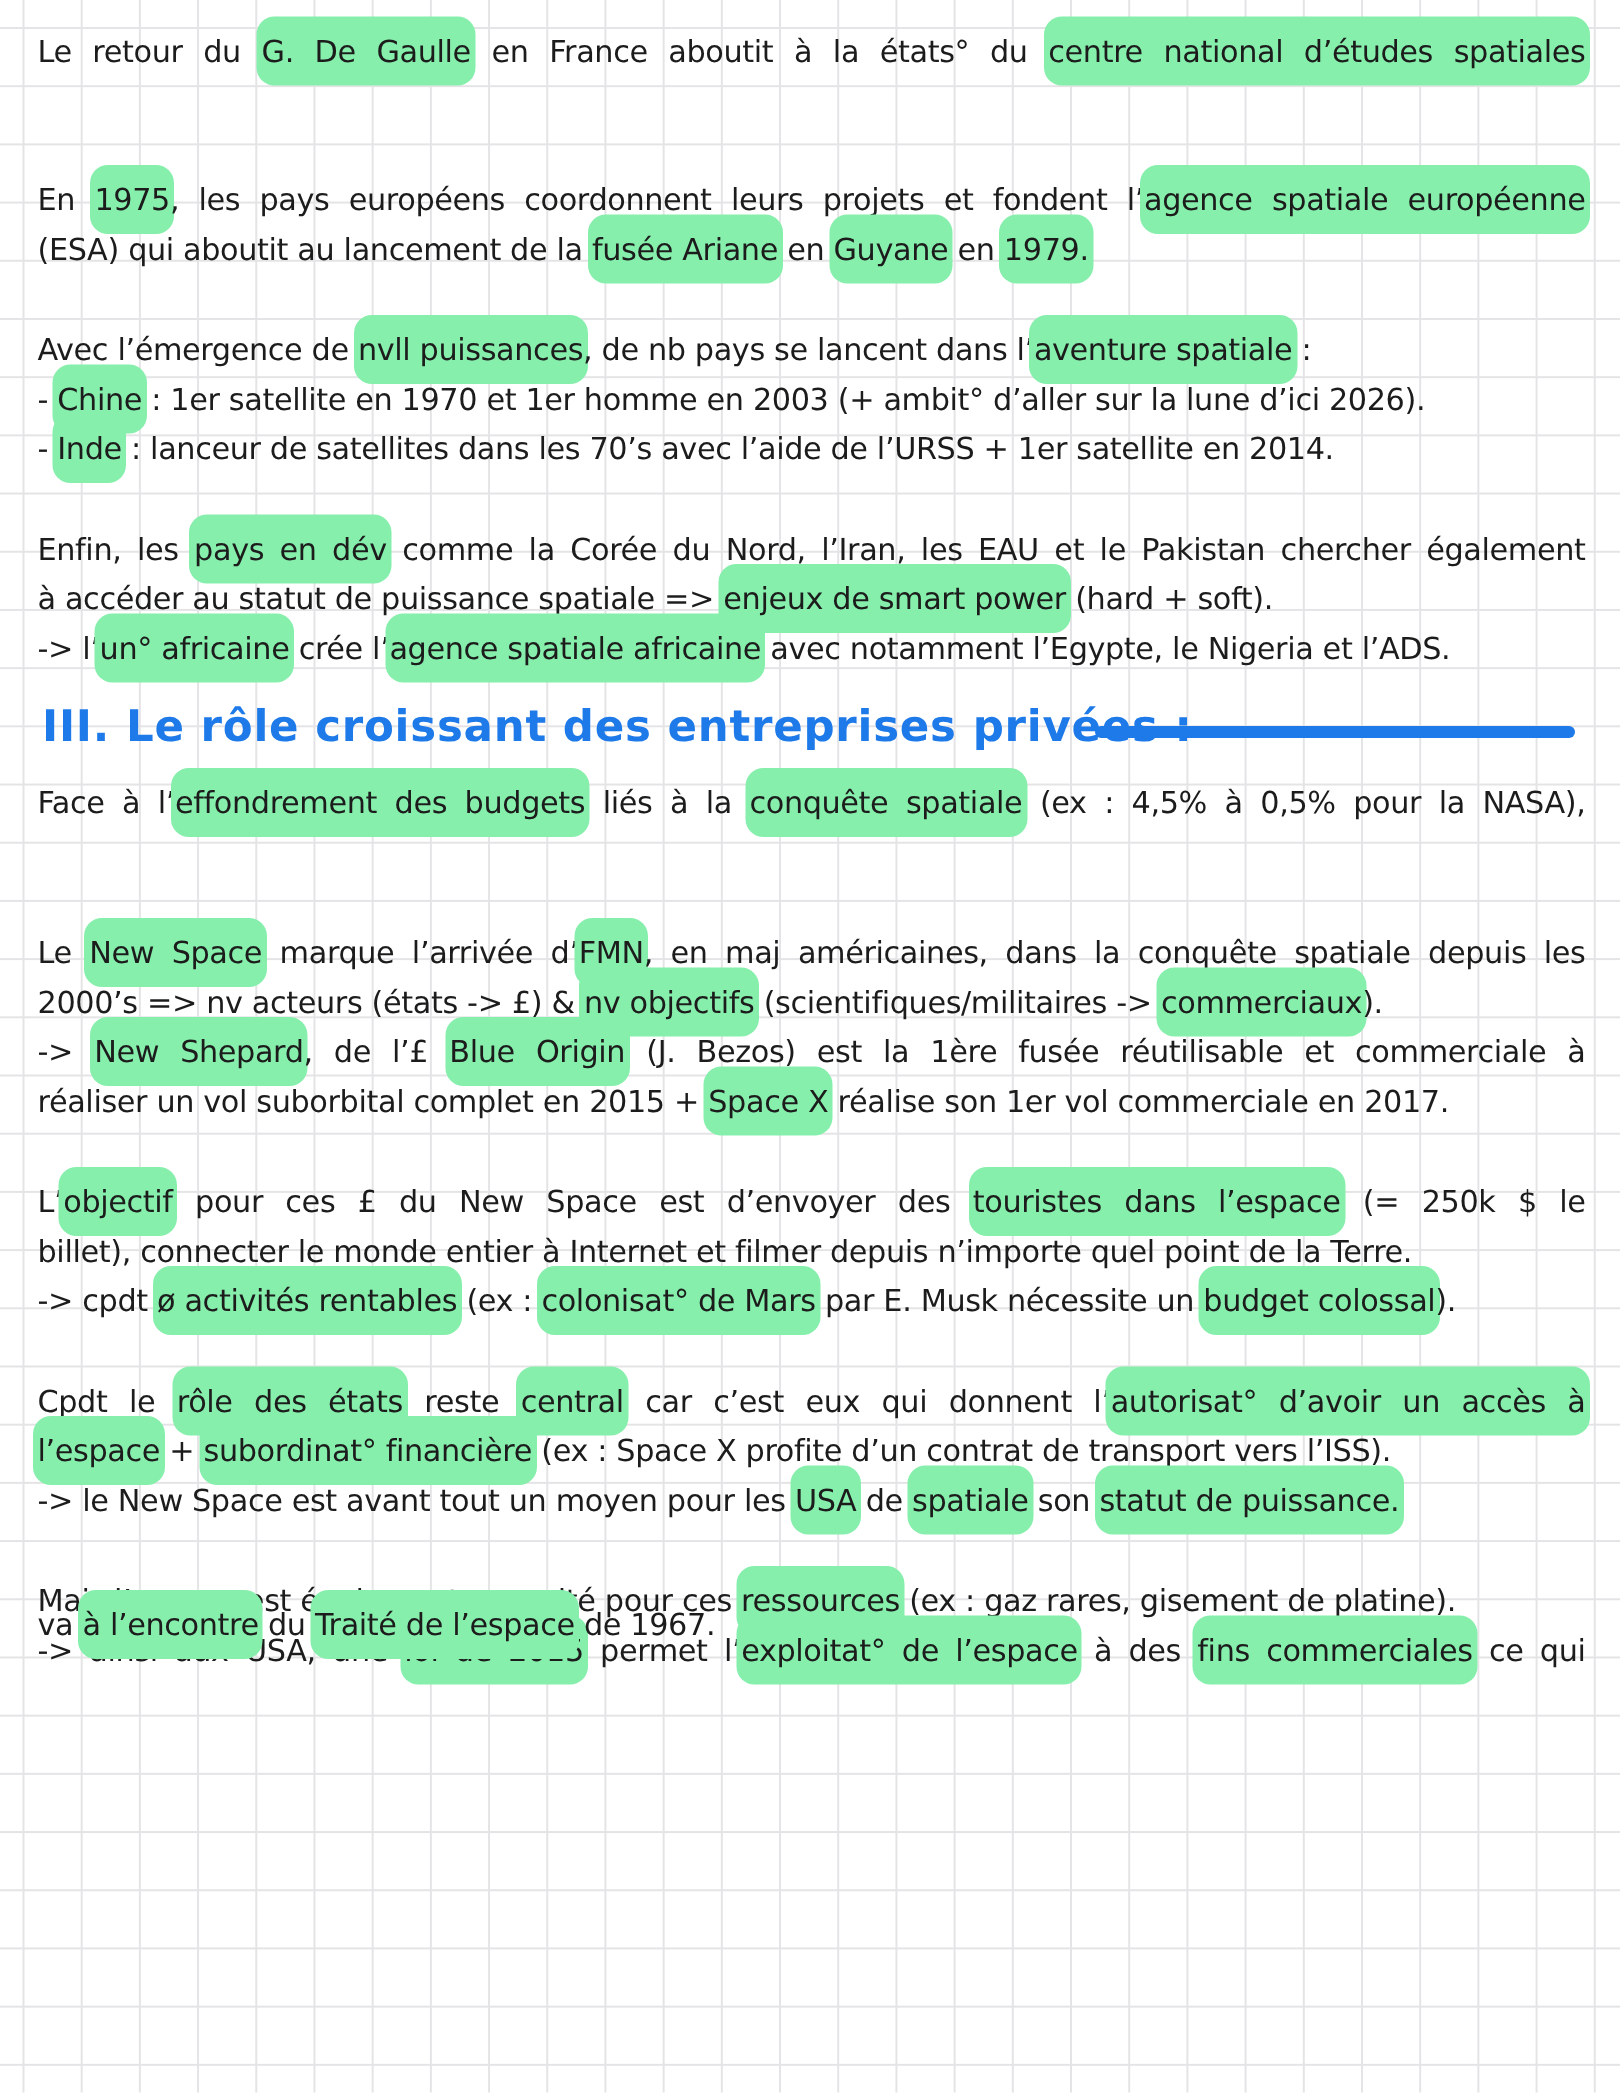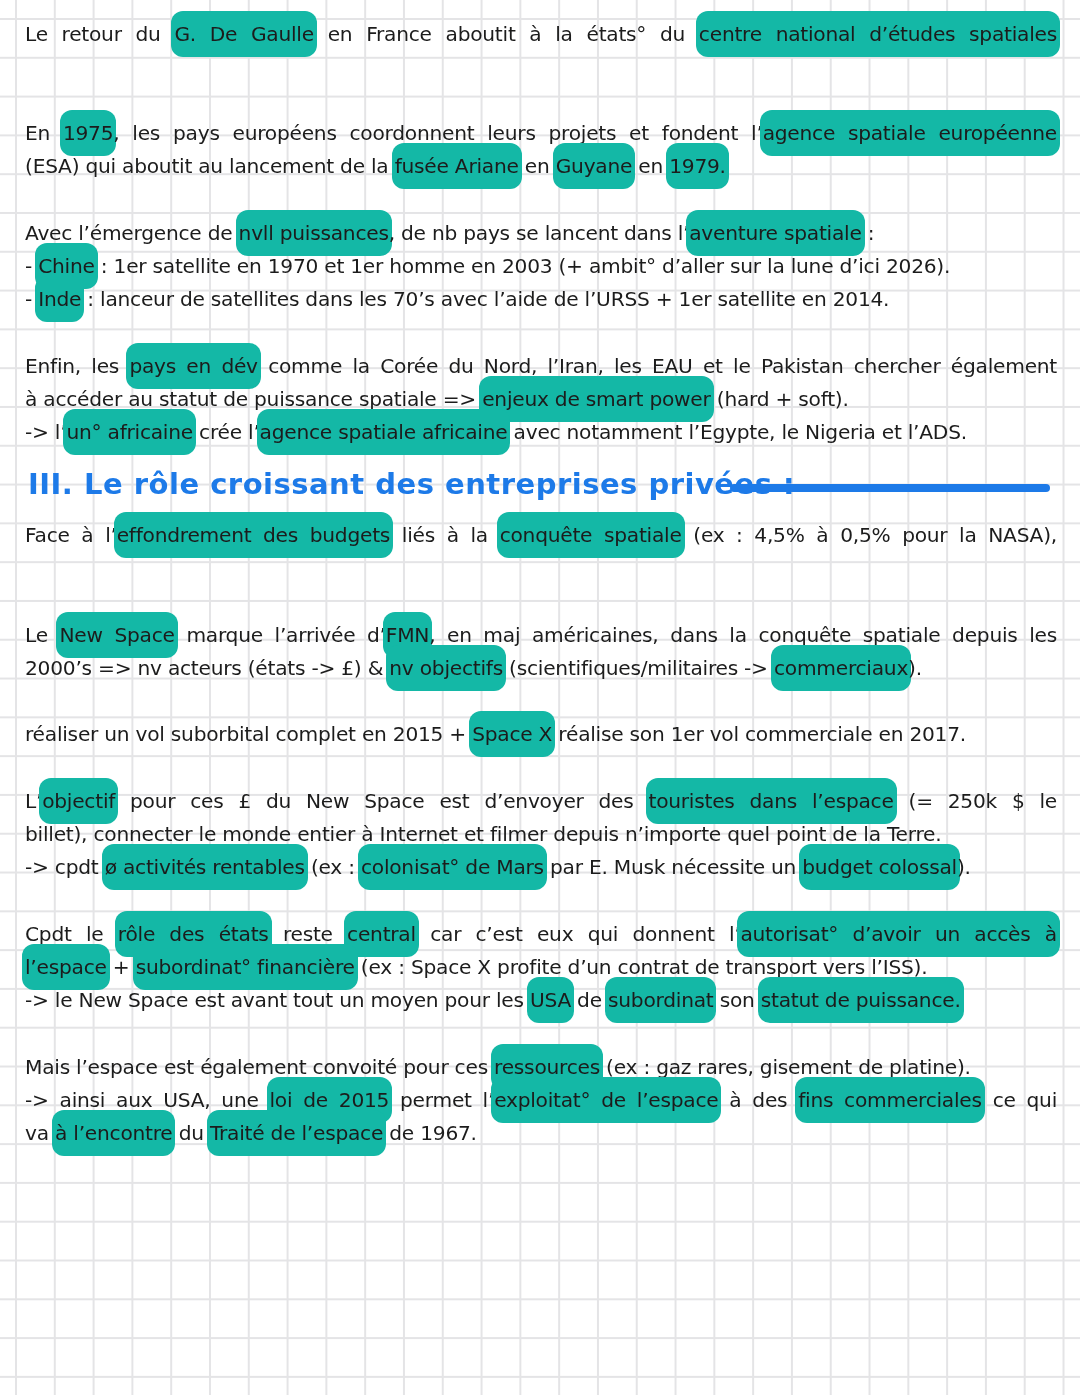--- a/index.html
+++ b/index.html
@@ -22,21 +22,21 @@
     position: absolute;
     left: 25px;
     width: 1032px;
     font-size: 20.2px;
     line-height: 30px;
     white-space: nowrap;
     letter-spacing: -0.25px;
   }
   .line.justify { text-align: justify; text-align-last: justify; }
   .hl {
-    background: #14b8a6;
+    background: #86efac;
     border-radius: 12px;
     padding: 11px 3px;
     margin: 0 -3px;
   }
   .heading {
     position: absolute;
     left: 28px;
     top: 467px;
     font-family: "DejaVu Sans", sans-serif;
     font-weight: bold;
@@ -73,27 +73,28 @@
   <div class="line" style="top:384px"><span>à accéder au statut de puissance spatiale =&gt; </span><span class="hl">enjeux de smart power</span><span> (hard + soft).</span></div>
   <div class="line" style="top:417px"><span> -&gt; l’</span><span class="hl">un° africaine</span><span> crée l’</span><span class="hl">agence spatiale africaine</span><span> avec notamment l’Egypte, le Nigeria et l’ADS.</span></div>
 
   <div class="heading">III. Le rôle croissant des entreprises privées :</div>
   <div class="heading-rule"></div>
 
   <div class="line justify" style="top:520px"><span>Face à l’</span><span class="hl">effondrement des budgets</span><span> liés à la </span><span class="hl">conquête spatiale</span><span> (ex : 4,5% à 0,5% pour la NASA),</span></div>
 
   <div class="line justify" style="top:620px"><span>Le </span><span class="hl">New Space</span><span> marque l’arrivée d’</span><span class="hl">FMN</span><span>, en maj américaines, dans la conquête spatiale depuis les</span></div>
   <div class="line" style="top:653px"><span>2000’s =&gt; nv acteurs (états -&gt; £) &amp; </span><span class="hl">nv objectifs</span><span> (scientifiques/militaires -&gt; </span><span class="hl">commerciaux</span><span>).</span></div>
+  <div class="line justify" style="top:686px"><span> -&gt; </span><span class="hl">New Shepard</span><span>, de l’£ </span><span class="hl">Blue Origin</span><span> (J. Bezos) est la 1ère fusée réutilisable et commerciale à</span></div>
   <div class="line" style="top:719px"><span>réaliser un vol suborbital complet en 2015 + </span><span class="hl">Space X</span><span> réalise son 1er vol commerciale en 2017.</span></div>
 
   <div class="line justify" style="top:786px"><span>L’</span><span class="hl">objectif</span><span> pour ces £ du New Space est d’envoyer des </span><span class="hl">touristes dans l’espace</span><span> (= 250k $ le</span></div>
   <div class="line" style="top:819px"><span>billet), connecter le monde entier à Internet et filmer depuis n’importe quel point de la Terre.</span></div>
   <div class="line" style="top:852px"><span> -&gt; cpdt </span><span class="hl">ø activités rentables</span><span> (ex : </span><span class="hl">colonisat° de Mars</span><span> par E. Musk nécessite un </span><span class="hl">budget colossal</span><span>).</span></div>
 
   <div class="line justify" style="top:919px"><span>Cpdt le </span><span class="hl">rôle des états</span><span> reste </span><span class="hl">central</span><span> car c’est eux qui donnent l’</span><span class="hl">autorisat° d’avoir un accès à</span></div>
   <div class="line" style="top:952px"><span class="hl">l’espace</span><span> + </span><span class="hl">subordinat° financière</span><span> (ex : Space X profite d’un contrat de transport vers l’ISS).</span></div>
-  <div class="line" style="top:985px"><span> -&gt; le New Space est avant tout un moyen pour les </span><span class="hl">USA</span><span> de </span><span class="hl">subordinat</span><span> son </span><span class="hl">statut de puissance.</span></div>
+  <div class="line" style="top:985px"><span> -&gt; le New Space est avant tout un moyen pour les </span><span class="hl">USA</span><span> de </span><span class="hl">spatiale</span><span> son </span><span class="hl">statut de puissance.</span></div>
 
   <div class="line" style="top:1052px"><span>Mais l’espace est également convoité pour ces </span><span class="hl">ressources</span><span> (ex : gaz rares, gisement de platine).</span></div>
   <div class="line justify" style="top:1085px"><span> -&gt; ainsi aux USA, une </span><span class="hl">loi de 2015</span><span> permet l’</span><span class="hl">exploitat° de l’espace</span><span> à des </span><span class="hl">fins commerciales</span><span> ce qui</span></div>
-  <div class="line" style="top:1118px"><span>va </span><span class="hl">à l’encontre</span><span> du </span><span class="hl">Traité de l’espace</span><span> de 1967.</span></div>
+  <div class="line" style="top:1068px"><span>va </span><span class="hl">à l’encontre</span><span> du </span><span class="hl">Traité de l’espace</span><span> de 1967.</span></div>
 
 </div>
 
 </body></html>

